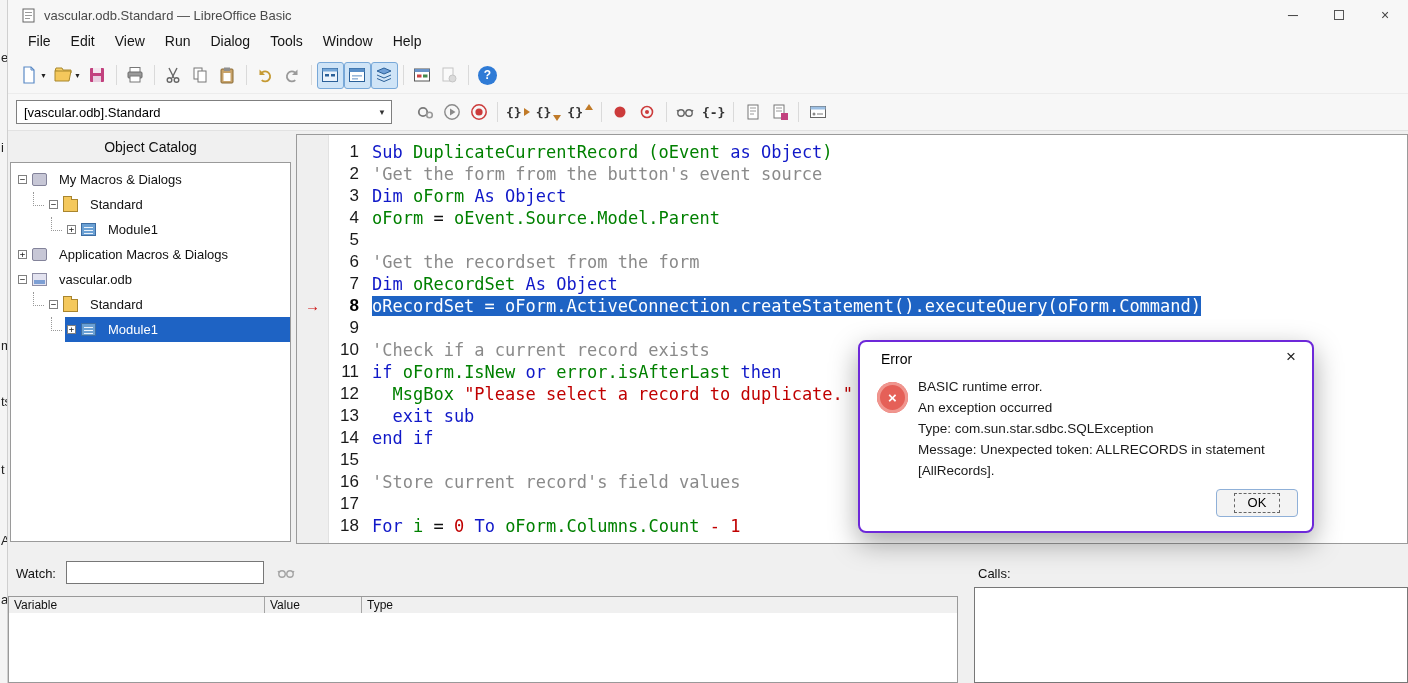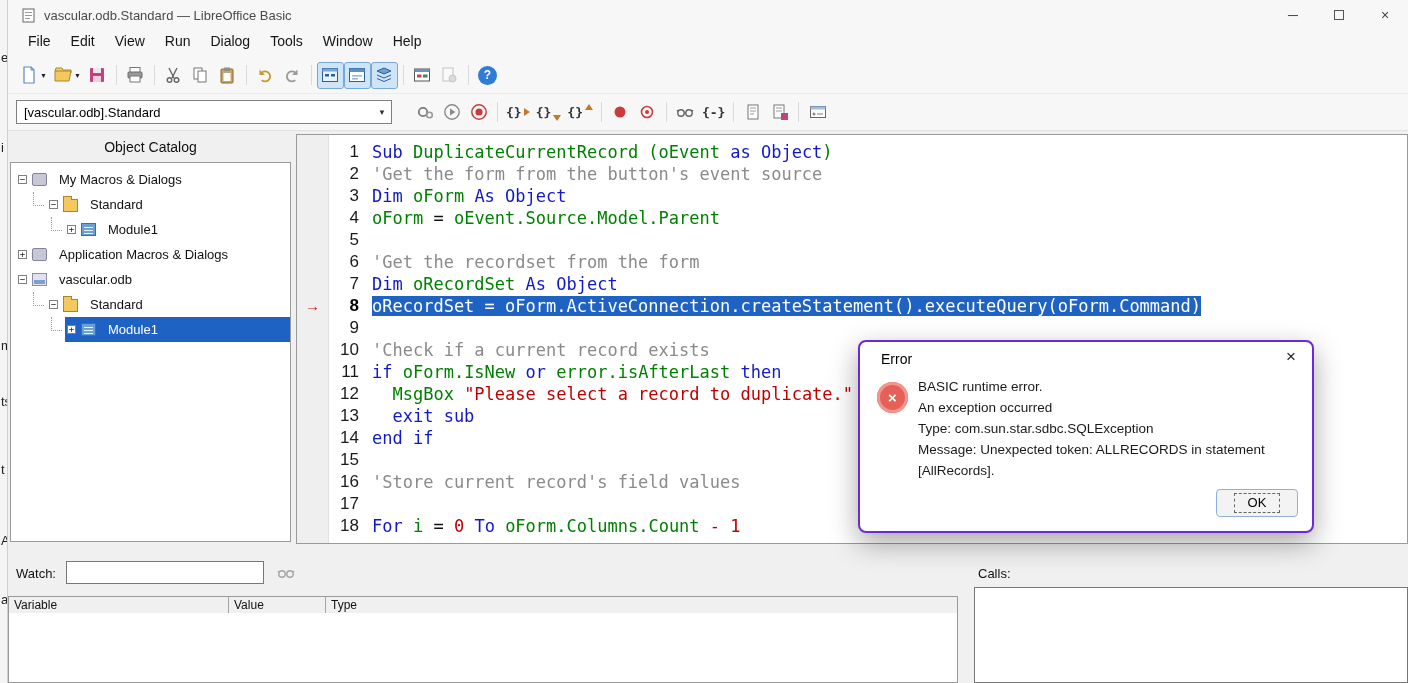--- a/index.html
+++ b/index.html
@@ -509,21 +509,21 @@
     <span class="watch-label">Watch:</span>
     <input class="watch-input" value="" style="">
     <span class="watch-icon-btn">
       <svg width="20" height="20">
           <circle cx="6" cy="11" r="3.2" fill="none" stroke="#666" stroke-width="1.4"></circle>
           <circle cx="14" cy="11" r="3.2" fill="none" stroke="#666" stroke-width="1.4"></circle>
           <path d="M9.2 11h1.6M2.9 9.4L2 8M17.1 9.4L18 8" stroke="#666" stroke-width="1.2"></path>
         </svg>
     </span>
     <div class="watch-header">
-      <span class="wth" style="width:220px">Variable</span>
+      <span class="wth" style="width:256px">Variable</span>
       <span class="wth" style="width:97px">Value</span>
       <span class="wth" style="flex:1;border-right:none">Type</span>
     </div>
     <div class="watch-body"></div>
 
     <span class="calls-label">Calls:</span>
     <div class="calls-box"></div>
 
     <div class="error-dialog">
       <span class="dlg-title">Error</span>

